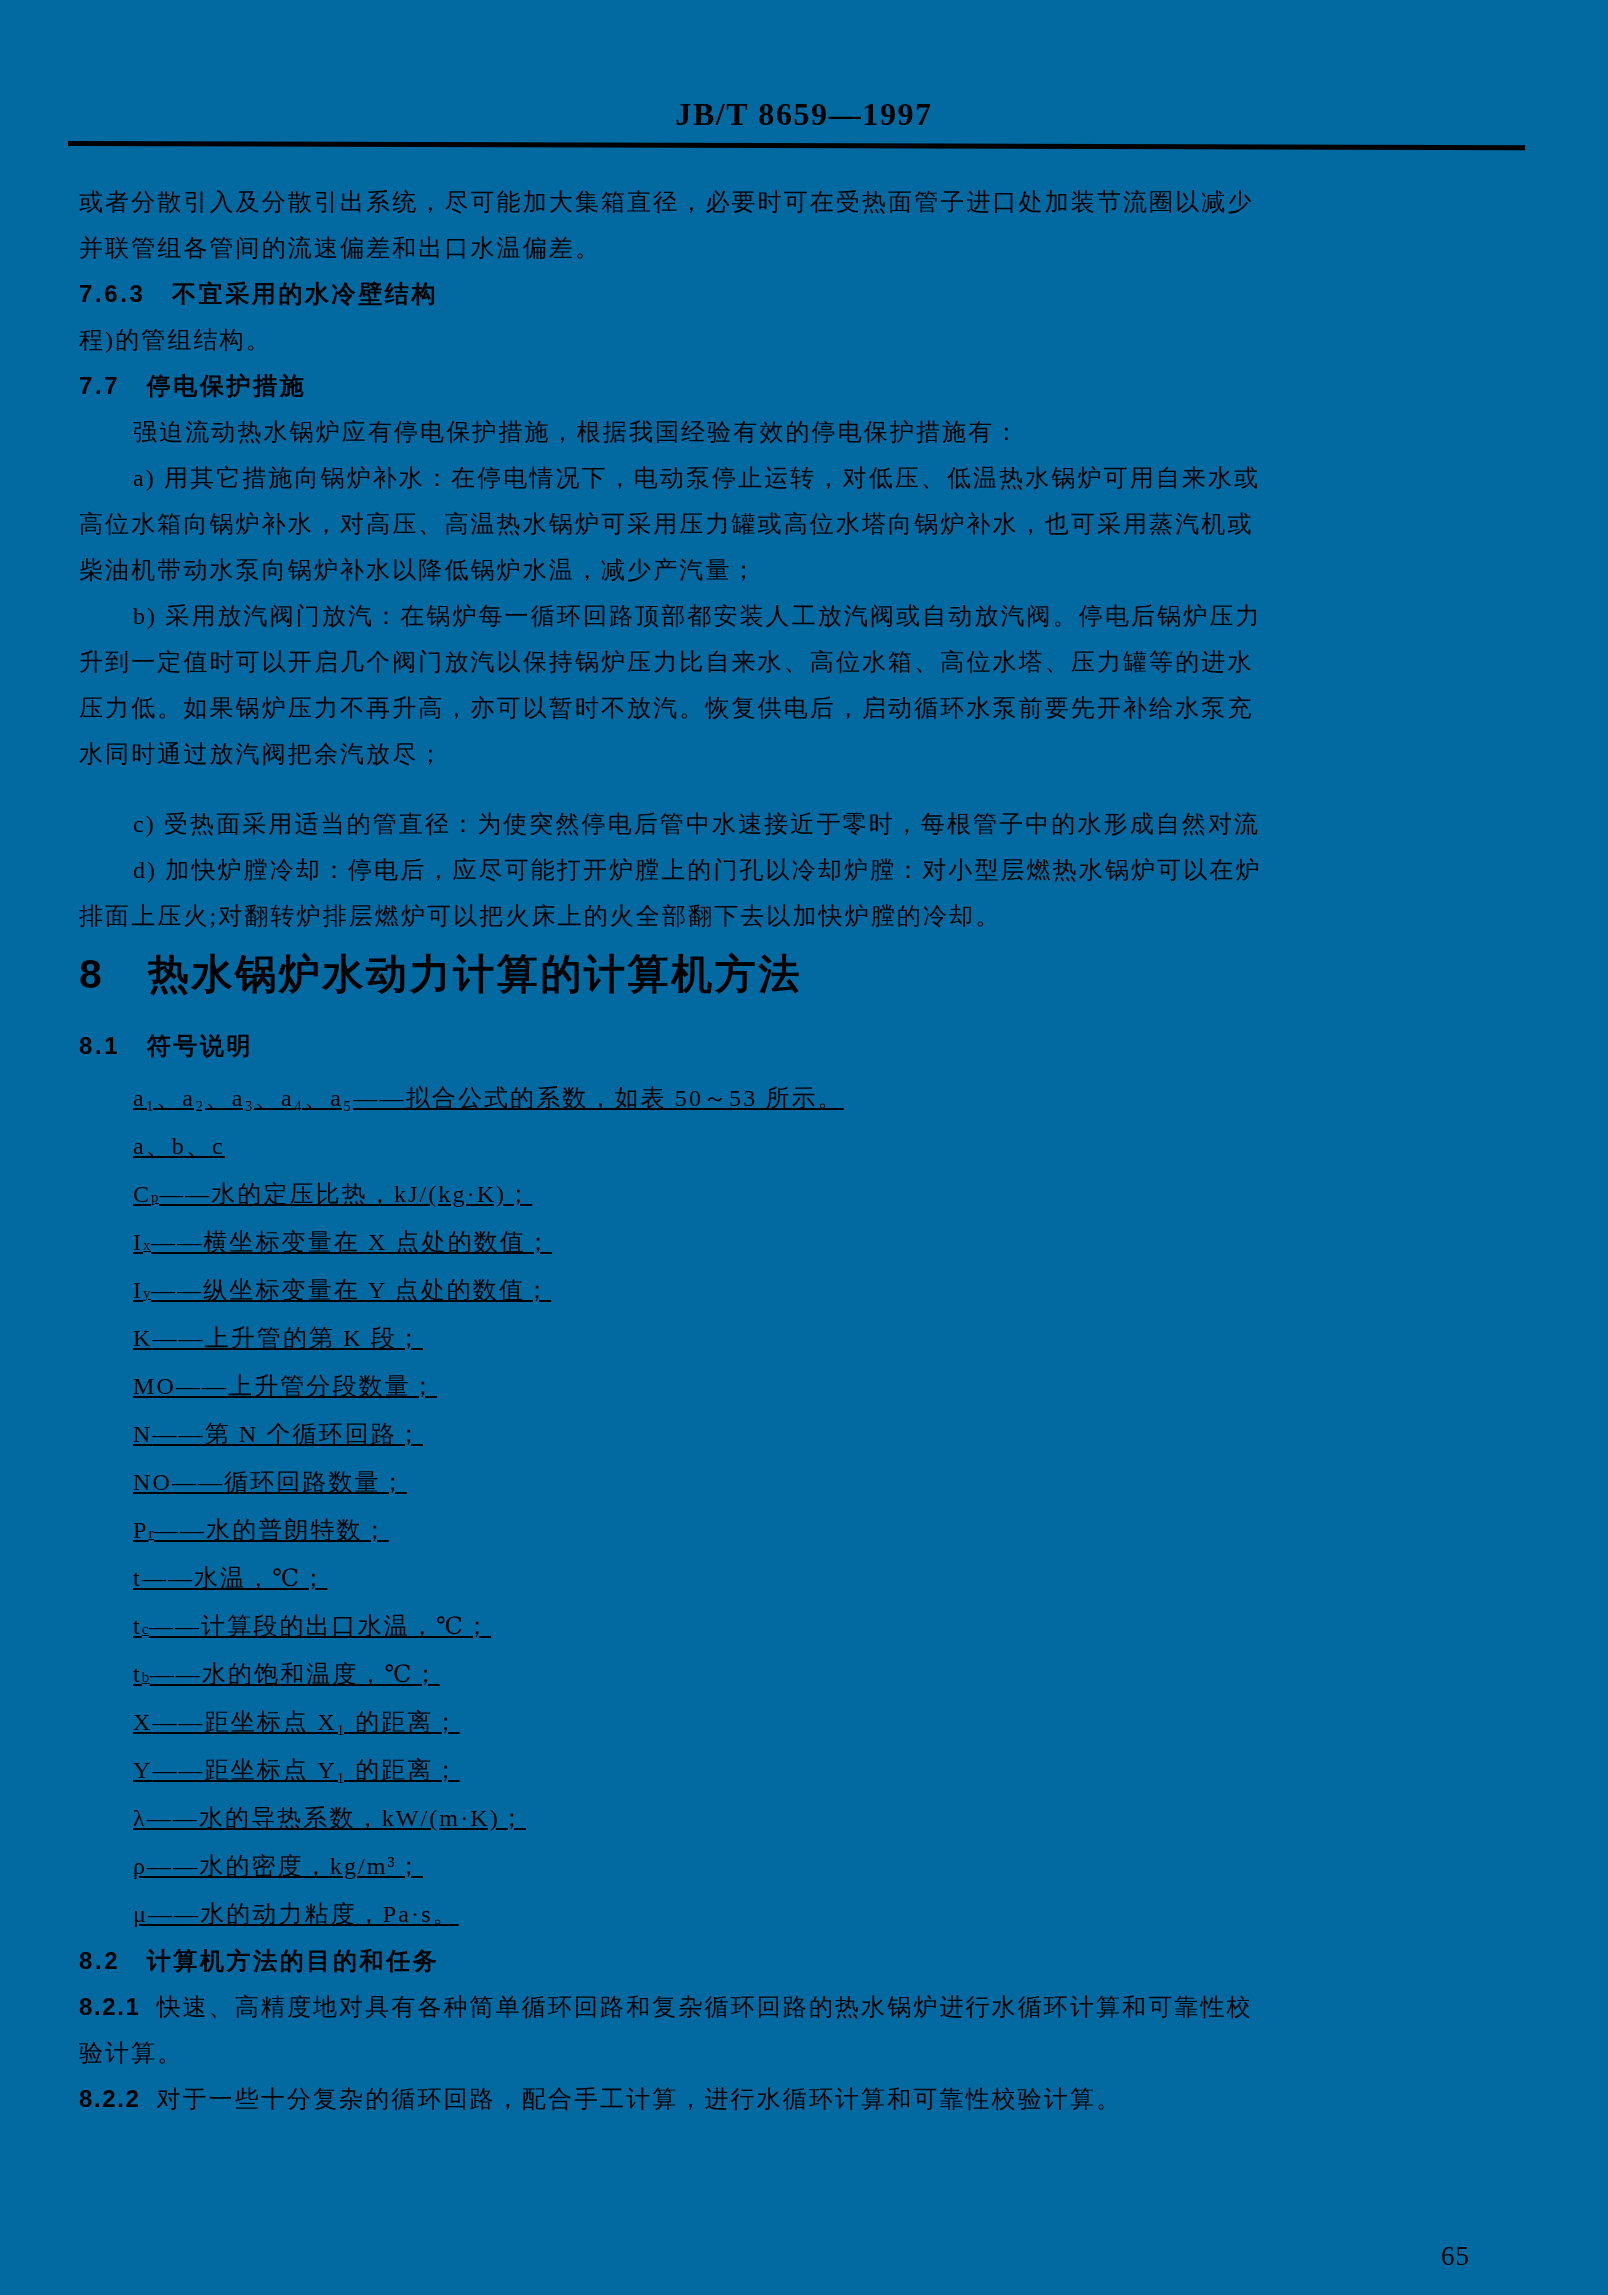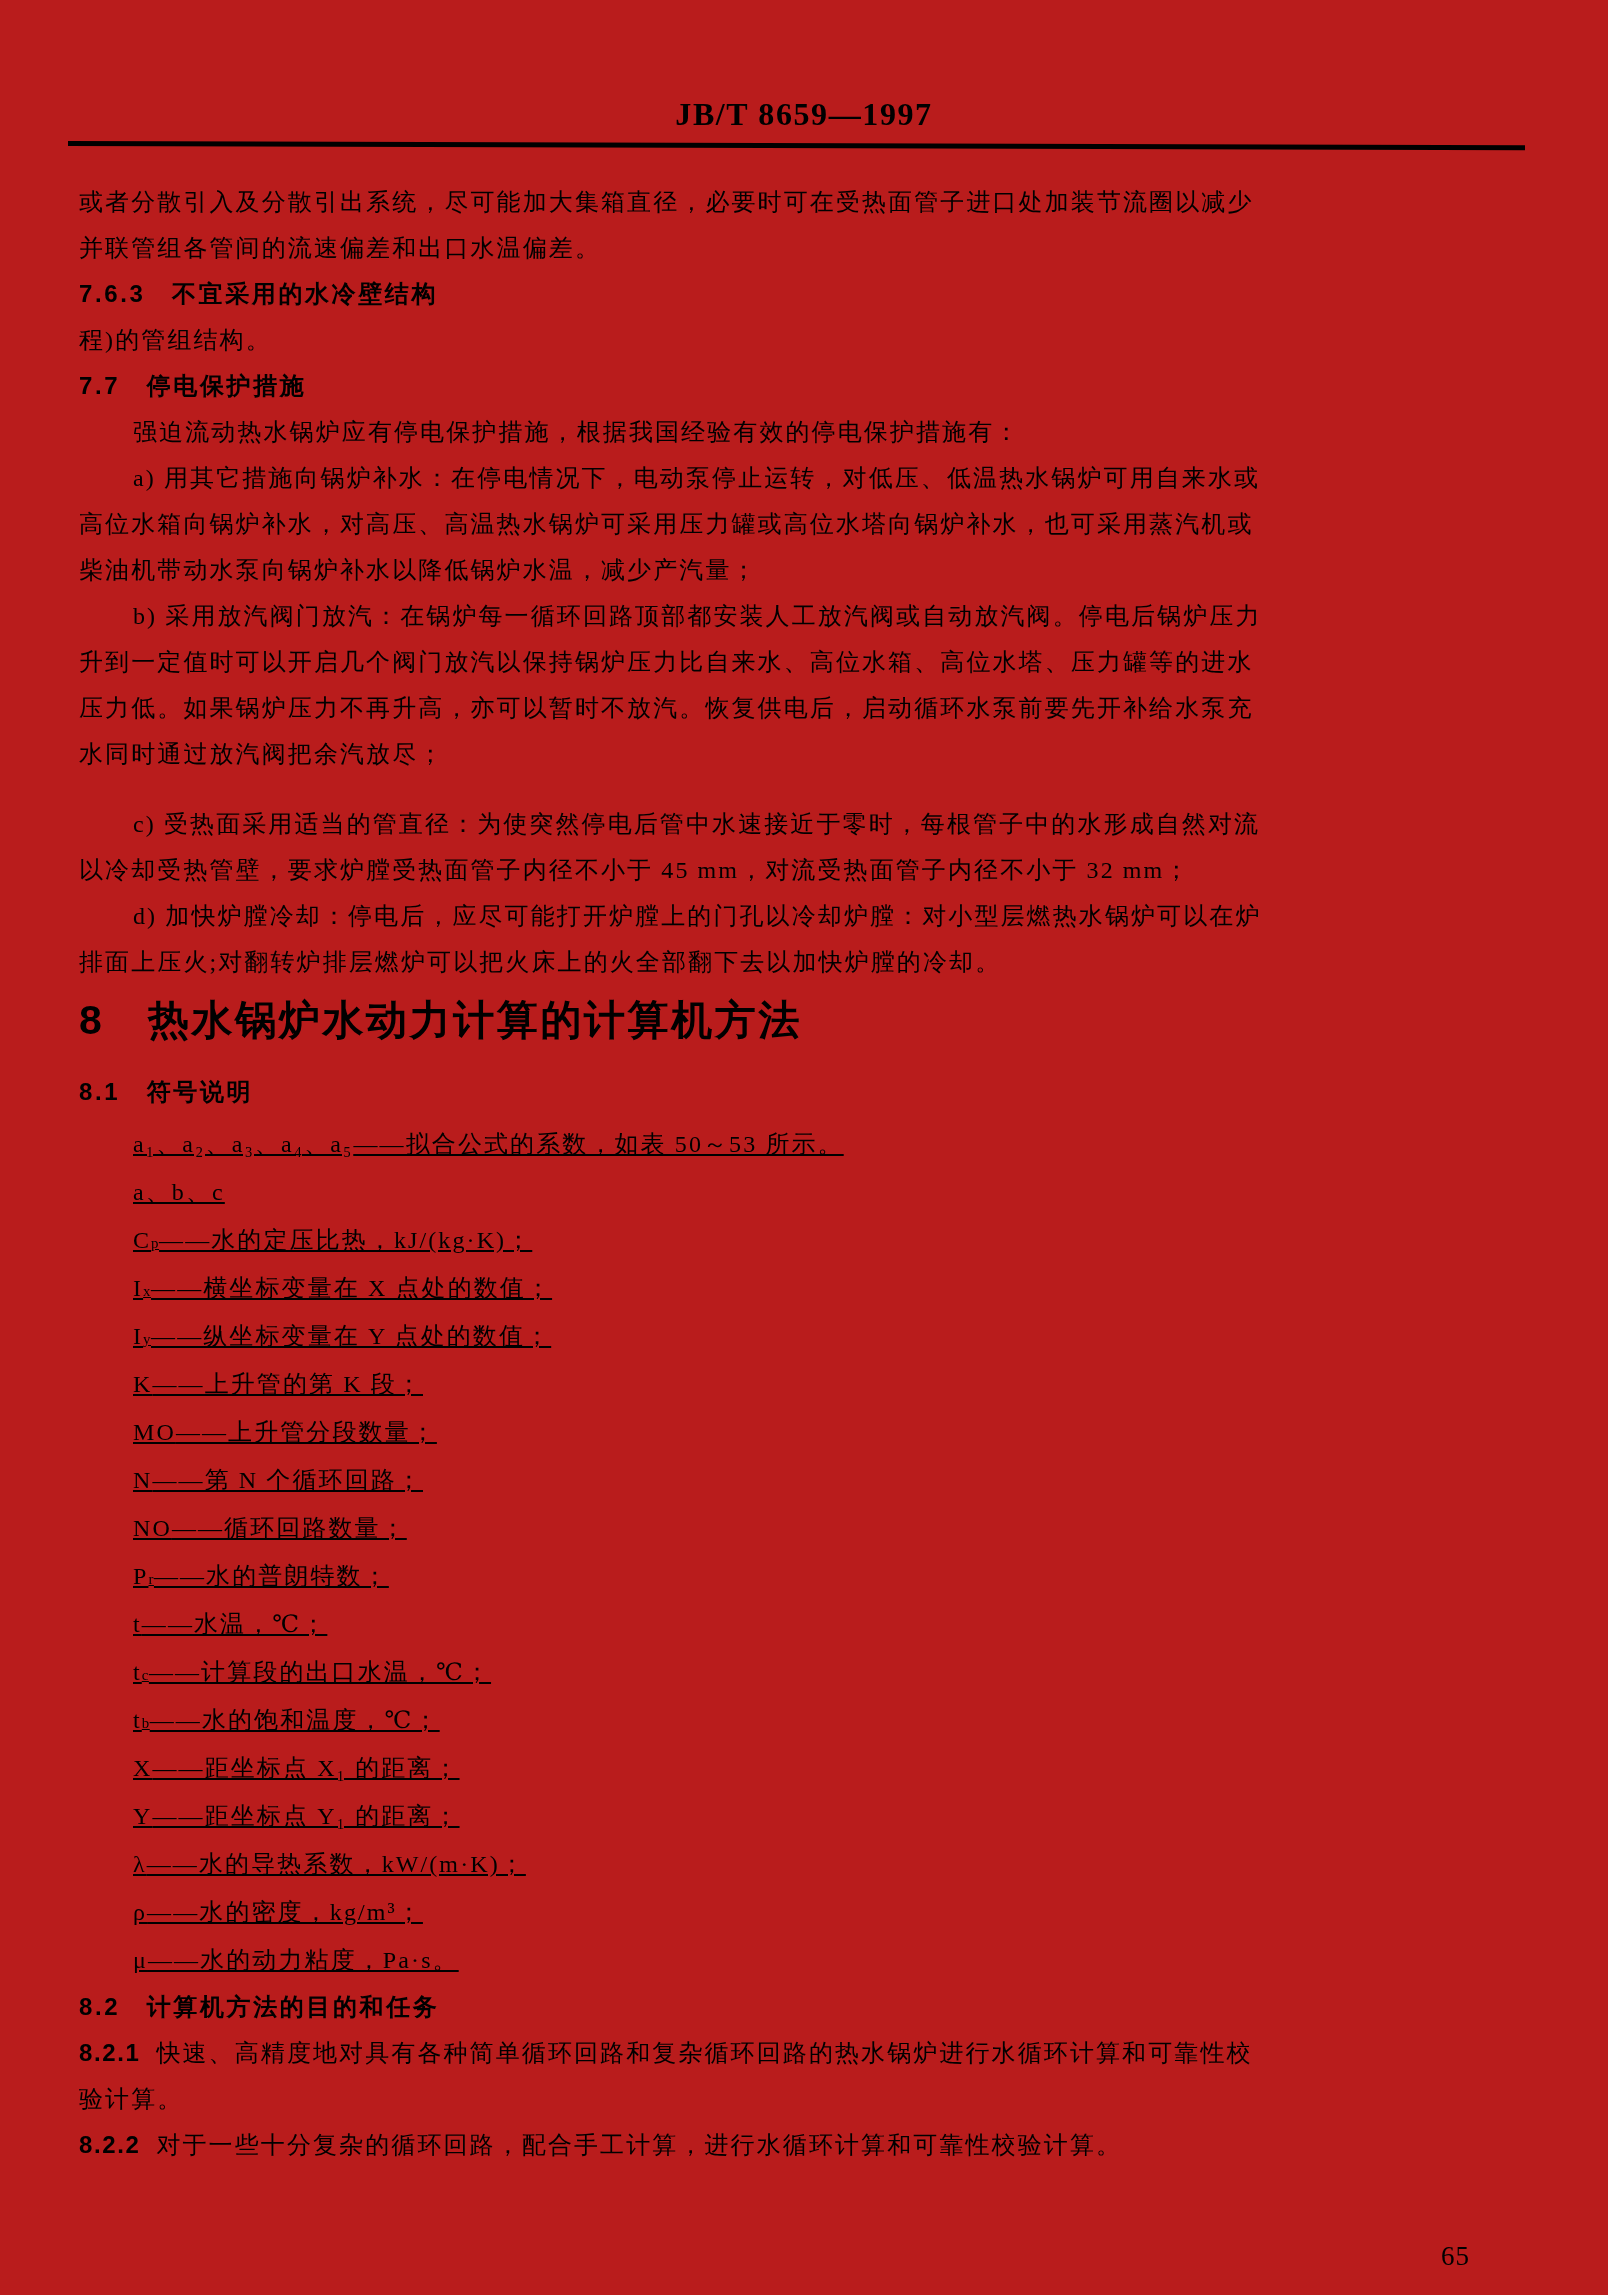--- a/index.html
+++ b/index.html
@@ -1,21 +1,21 @@
 <!DOCTYPE html>
 <html style="font-size:8.4px"><head>
 <meta charset="utf-8">
 <style>
   html,body{margin:0;padding:0;}
   body{background:#e8e8e8;}
   .page{
     position:relative;
     width:1608px;
     height:2295px;
-    background:#b91c1c;
+    background:#0369a1;
     overflow:hidden;
     font-family:"Liberation Serif","DejaVu Serif",serif;
     color:#000;
   }
   .std-code{
     position:absolute;
     top:96px;
     left:0;
     width:100%;
     text-align:center;
@@ -99,21 +99,20 @@
     <div class="line indent">a) 用其它措施向锅炉补水：在停电情况下，电动泵停止运转，对低压、低温热水锅炉可用自来水或</div>
     <div class="line">高位水箱向锅炉补水，对高压、高温热水锅炉可采用压力罐或高位水塔向锅炉补水，也可采用蒸汽机或</div>
     <div class="line">柴油机带动水泵向锅炉补水以降低锅炉水温，减少产汽量；</div>
 
     <div class="line indent">b) 采用放汽阀门放汽：在锅炉每一循环回路顶部都安装人工放汽阀或自动放汽阀。停电后锅炉压力</div>
     <div class="line">升到一定值时可以开启几个阀门放汽以保持锅炉压力比自来水、高位水箱、高位水塔、压力罐等的进水</div>
     <div class="line">压力低。如果锅炉压力不再升高，亦可以暂时不放汽。恢复供电后，启动循环水泵前要先开补给水泵充</div>
     <div class="line">水同时通过放汽阀把余汽放尽；</div>
 
     <div class="line indent gap-before">c) 受热面采用适当的管直径：为使突然停电后管中水速接近于零时，每根管子中的水形成自然对流</div>
-    <div class="line">以冷却受热管壁，要求炉膛受热面管子内径不小于 45 mm，对流受热面管子内径不小于 32 mm；</div>
 
     <div class="line indent">d) 加快炉膛冷却：停电后，应尽可能打开炉膛上的门孔以冷却炉膛：对小型层燃热水锅炉可以在炉</div>
     <div class="line">排面上压火;对翻转炉排层燃炉可以把火床上的火全部翻下去以加快炉膛的冷却。</div>
 
     <div class="line heading h8">8　热水锅炉水动力计算的计算机方法</div>
     <div class="line heading h81">8.1　符号说明</div>
 
     <div class="symbols">
       <div class="line sym-line indent">
           <span class="term">

